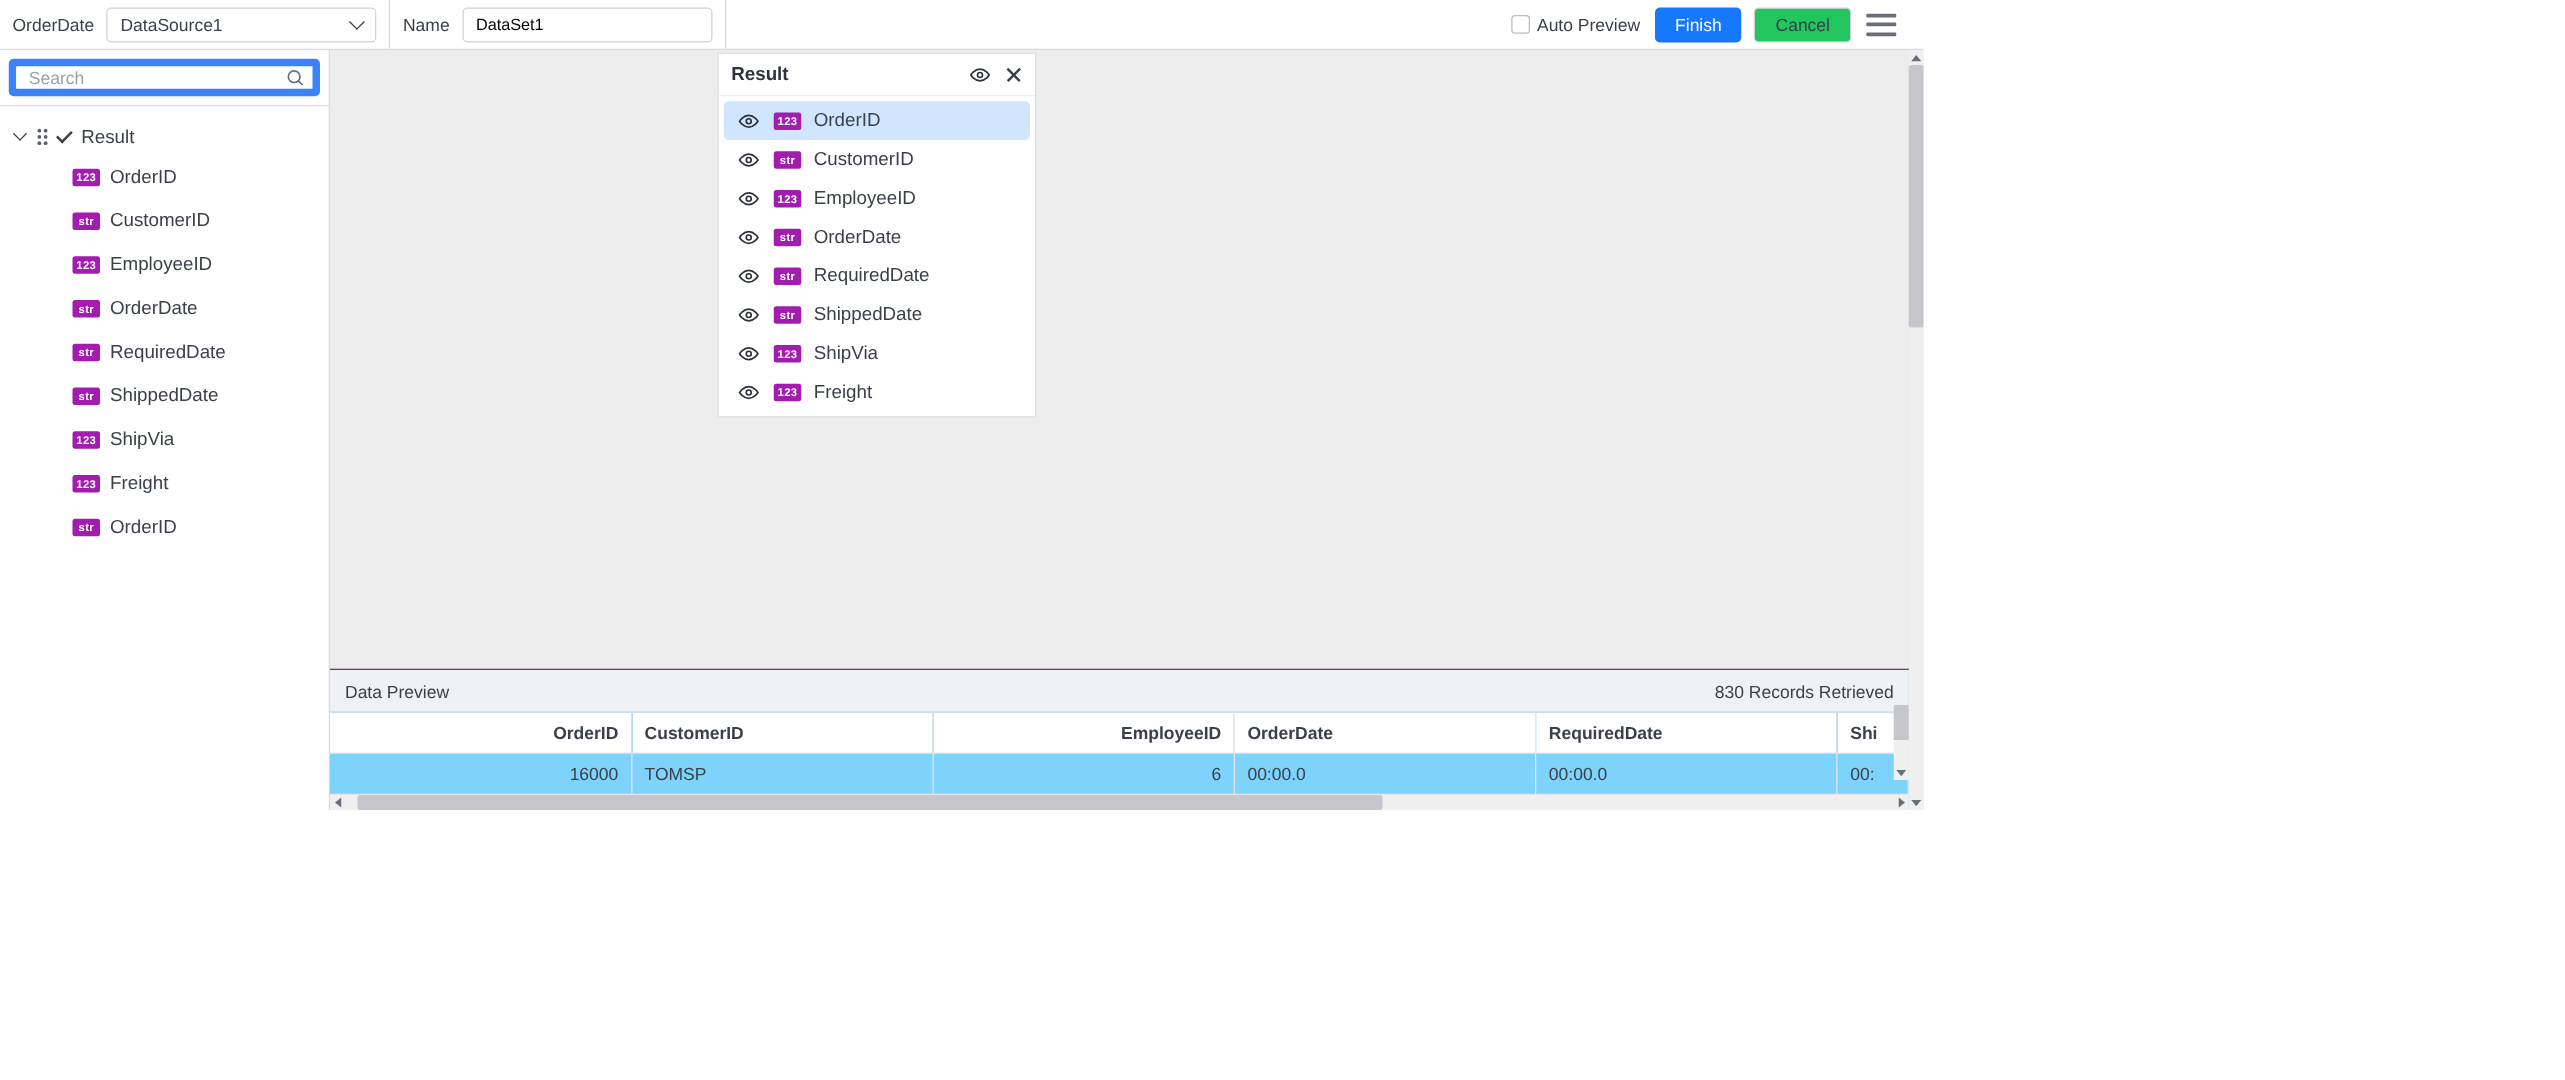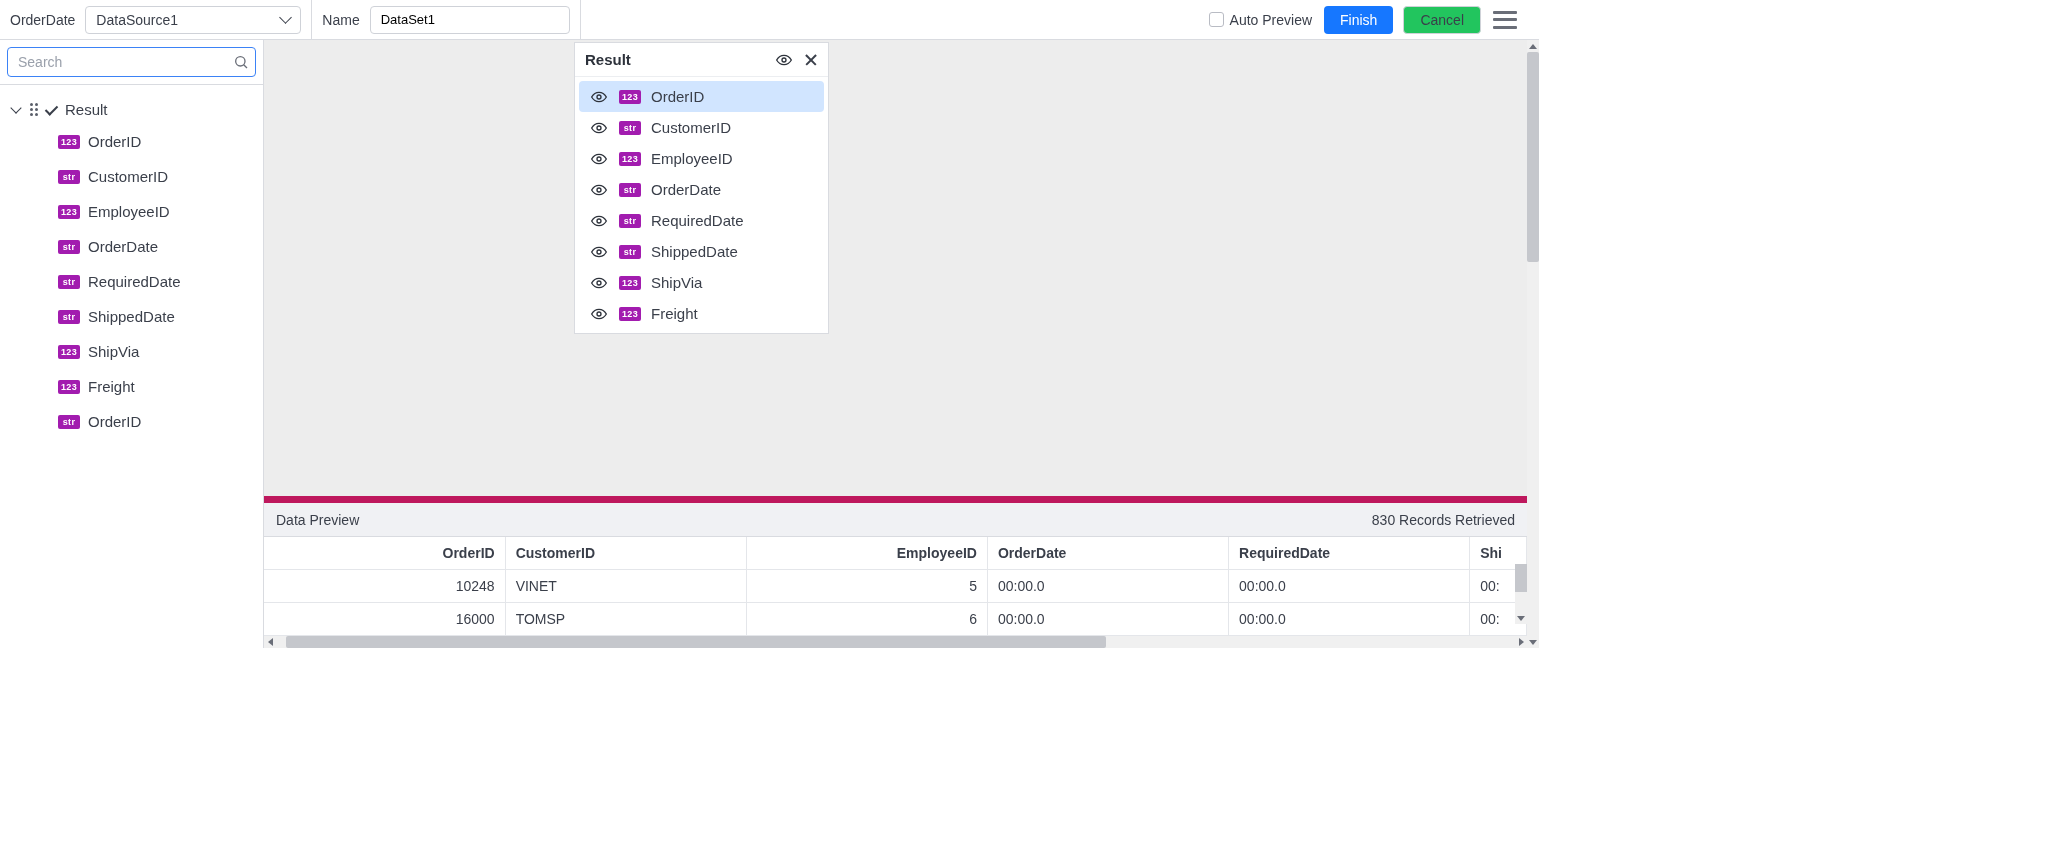--- a/index.html
+++ b/index.html
@@ -95,21 +95,21 @@
     position: relative;
   }
   .sidebar {
     width: 264px;
     border-right: 1px solid #d9dbe0;
     display: flex; flex-direction: column;
   }
   .search-row { padding: 7px; border-bottom: 1px solid #d9dbe0; }
   .search-wrap {
     display: flex; align-items: center;
-    border: 1px solid #3b82f6; border-radius: 4px;
+    border: 6px solid #3b82f6; border-radius: 4px;
     height: 30px; padding-right: 6px; justify-content: space-between;
   }
   .search-wrap input {
     flex:1; border:none; outline:none; font-size:14px; padding:0 10px;
     color:#3a3f4a;
   }
   .search-wrap input::placeholder { color:#9aa0ab; }
   .search-icon svg { display:block; }
 
   .tree {
@@ -210,22 +210,22 @@
     border-radius:4px;
     font-size:15px;
   }
   .result-row.selected { background:#d1e5ff; }
   .eye svg { display:block; }
 
   
   .preview {
     position:absolute;
     left:0; right:12px; bottom:0;
-    background:#ffffff;
-    border-top:7px solid #be185d;
+    background:#7dd3fc;
+    border-top:1px solid #be185d;
   }
   .preview-header {
     display:flex; align-items:center; justify-content:space-between;
     background:#f0f1f4;
     border-bottom:1px solid #d9dbe0;
     height:34px; padding:0 12px;
     font-size:14px; color:#3a3f4a;
   }
   .preview-table { width:100%; border-collapse:collapse; table-layout:fixed;}
   .preview-table th, .preview-table td {
@@ -478,28 +478,20 @@
                 <th class="num">OrderID</th>
                 <th>CustomerID</th>
                 <th class="num">EmployeeID</th>
                 <th>OrderDate</th>
                 <th>RequiredDate</th>
                 <th>Shi</th>
               </tr>
             </thead>
           <tbody id="preview-body">
               <tr>
-                <td class="num">10248</td>
-                <td>VINET</td>
-                <td class="num">5</td>
-                <td>00:00.0</td>
-                <td>00:00.0</td>
-                <td>00:</td>
-              </tr>
-              <tr>
                 <td class="num">16000</td>
                 <td>TOMSP</td>
                 <td class="num">6</td>
                 <td>00:00.0</td>
                 <td>00:00.0</td>
                 <td>00:</td>
               </tr>
             </tbody>
         </table>
         <div class="vscroll-sm">

